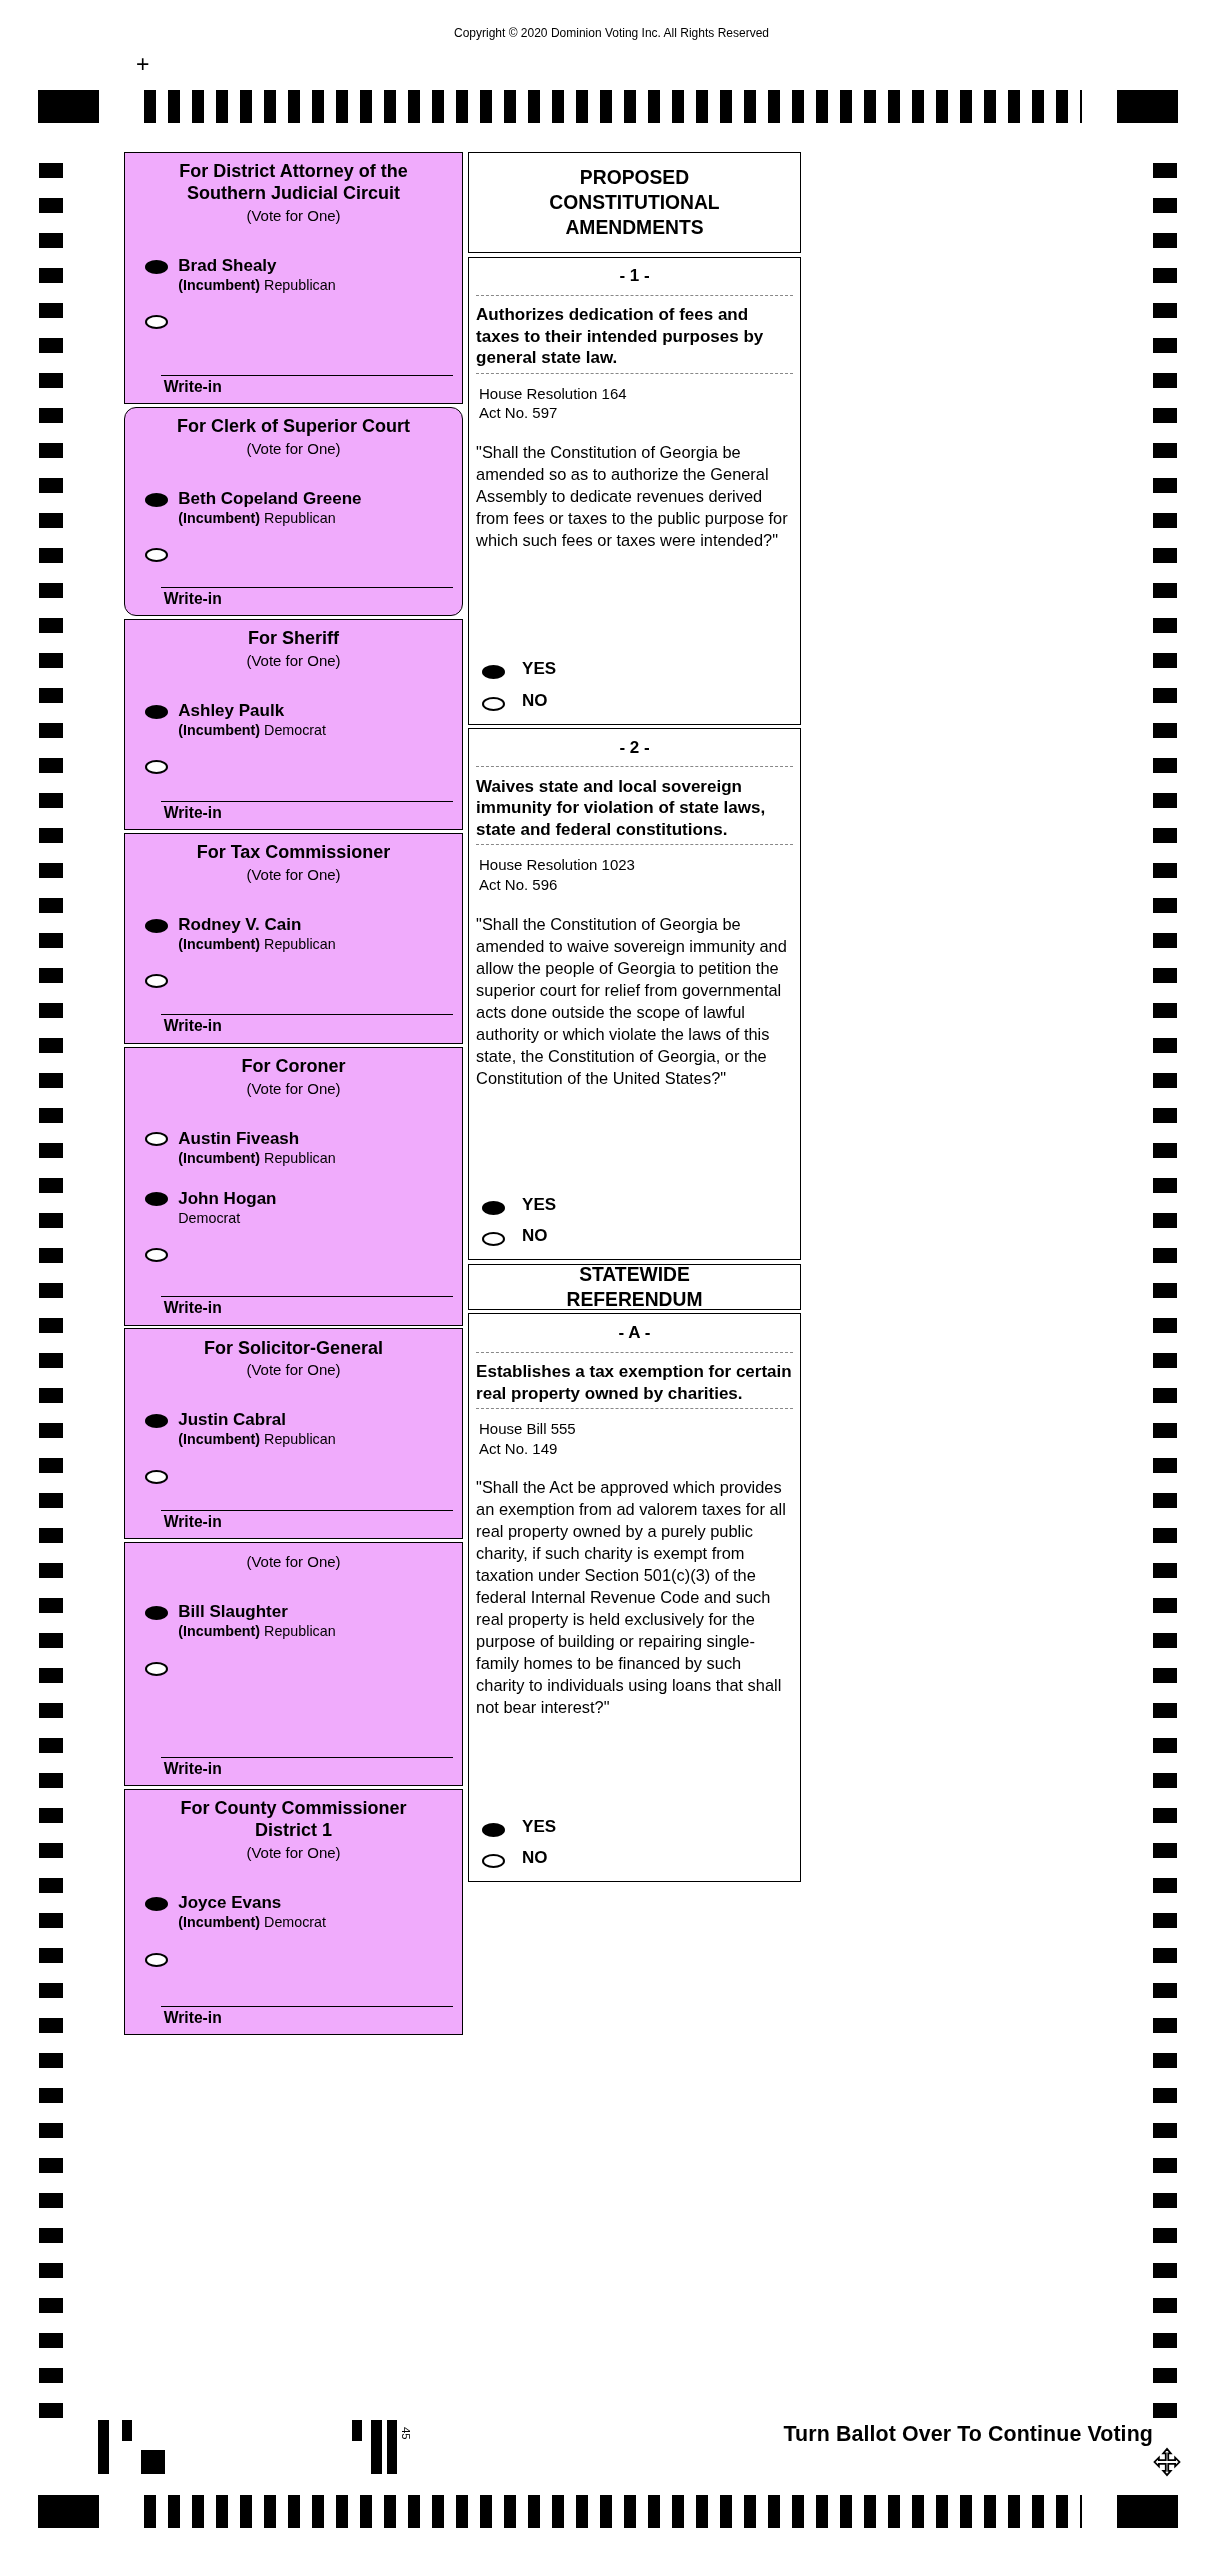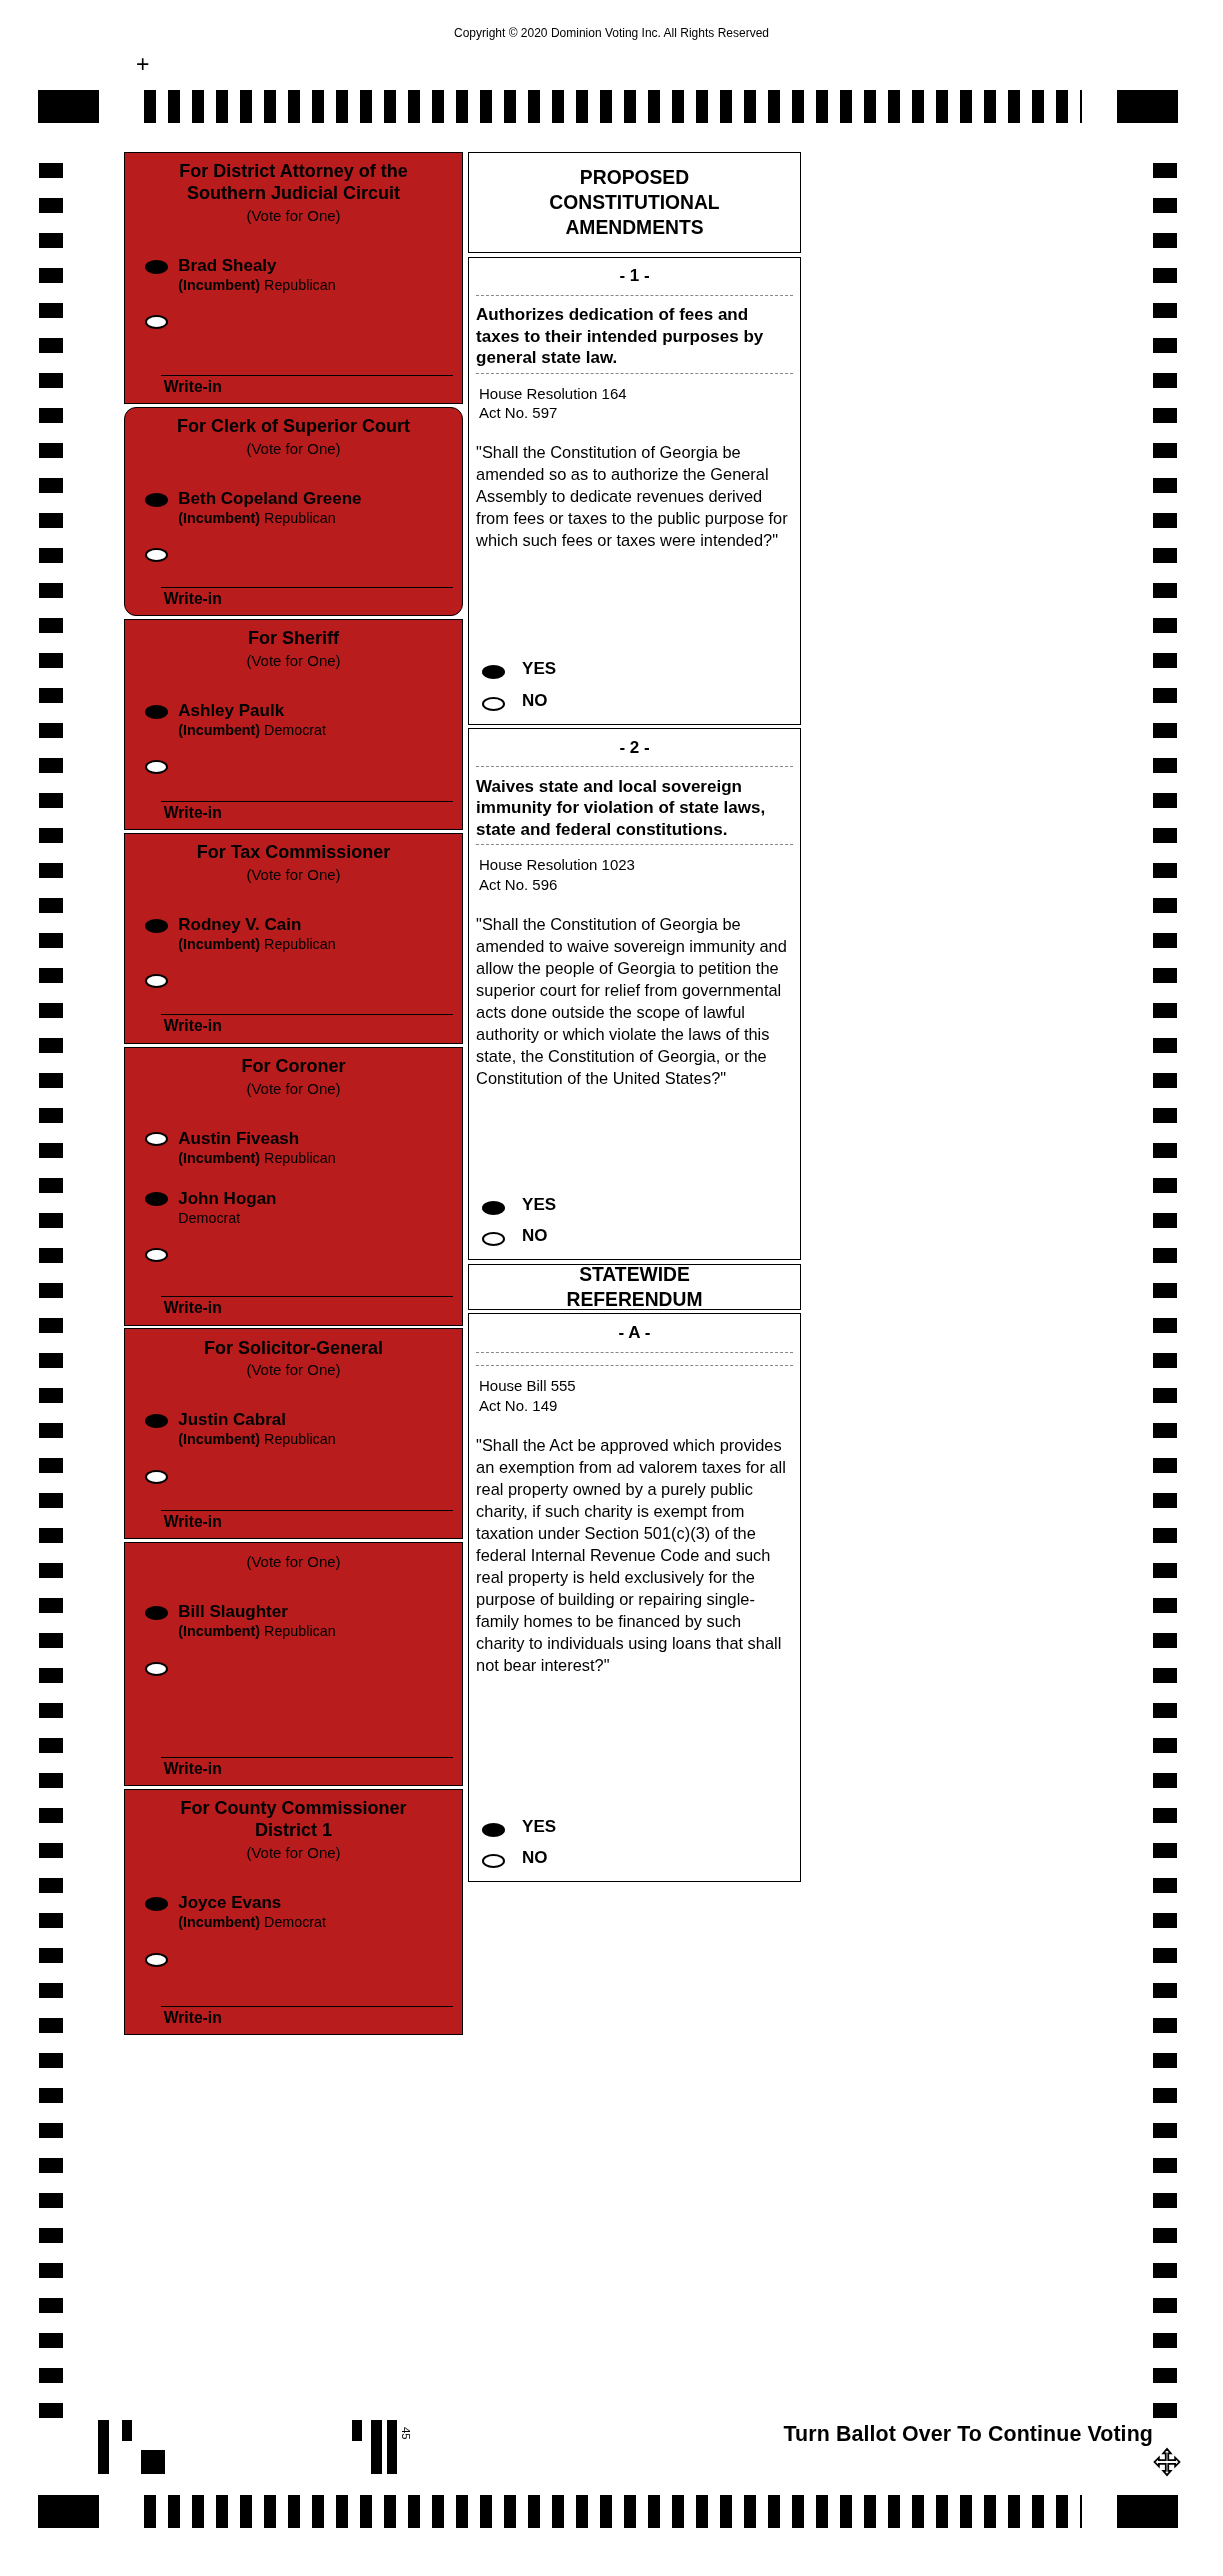--- a/index.html
+++ b/index.html
@@ -33,21 +33,21 @@
   .bc3{left:43px;top:30px;width:24px;height:24px;}
   .bc4{left:254px;top:0;width:10px;height:21.4px;}
   .bc5{left:273px;top:0;width:11.4px;height:54px;}
   .bc6{left:289px;top:0;width:10px;height:54px;}
   
   .col-left{position:absolute;left:124px;top:152px;width:339px;}
   .col-right{position:absolute;left:468px;top:152px;width:333px;}
   .col-left > section + section{margin-top:2.9px;}
   .col-right > section + section{margin-top:3.6px;}
   
-  .contest{box-sizing:border-box;border:1.4px solid #000;background:#b91c1c;
+  .contest{box-sizing:border-box;border:1.4px solid #000;background:#f0abfc;
     padding:7.1px 5.7px 4.3px;display:flex;flex-direction:column;}
   .c1{height:252px;} .c2{height:209px;border-radius:12px;} .c3{height:211px;} .c4{height:211px;}
   .c5{height:279px;} .c6{height:211px;} .c7{height:244px;} .c8{height:246px;}
   .c-title{text-align:center;font-weight:bold;font-size:18px;line-height:22px;}
   .c-vote{text-align:center;font-size:15px;margin-top:2.9px;}
   .cand{margin-top:33px;display:flex;align-items:flex-start;padding-left:14.3px;}
   .cand + .cand{margin-top:23px;}
   .cand-text{margin-left:10px;}
   .cand-name{font-weight:bold;font-size:17px;line-height:18.6px;}
   .cand-sub{font-size:14.3px;line-height:17px;margin-top:1.4px;}
@@ -321,20 +321,21 @@
   </section>
 
   <section class="colhead h2">
     <div>STATEWIDE</div>
     <div>REFERENDUM</div>
   </section>
 
   <section class="measure m3">
     <div class="m-number">- A -</div>
     <div class="msep"></div>
+    <div class="m-summary">Establishes a tax exemption for certain real property owned by charities.</div>
     <div class="msep"></div>
     <div class="m-ref">
       <div>House Bill 555</div>
       <div>Act No. 149</div>
     </div>
     <div class="m-question">"Shall the Act be approved which provides an exemption from ad valorem taxes for all real property owned by a purely public charity, if such charity is exempt from taxation under Section 501(c)(3) of the federal Internal Revenue Code and such real property is held exclusively for the purpose of building or repairing single-family homes to be financed by such charity to individuals using loans that shall not bear interest?"</div>
     <div class="yn">
       <div class="yn-row">
         <span class="oval filled"></span>
         <span class="yn-label">YES</span>

